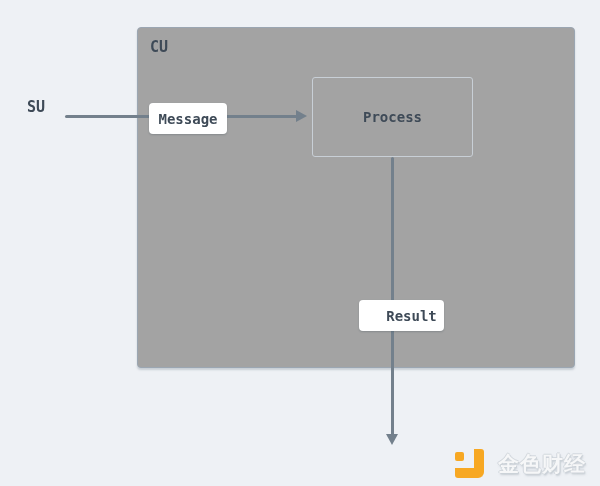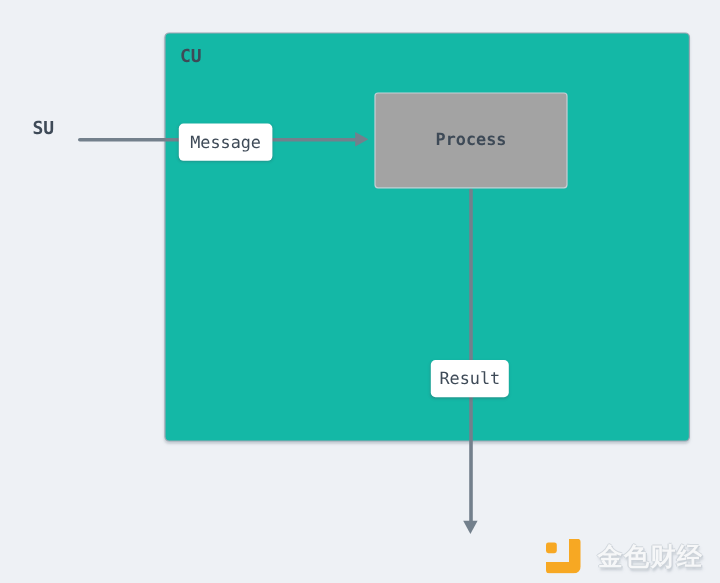--- a/index.html
+++ b/index.html
@@ -7,21 +7,21 @@
     width:600px;height:486px;
     background:#eef1f5;
     font-family:"DejaVu Sans Mono","Liberation Mono",monospace;
     overflow:hidden;
   }
   .canvas{position:relative;width:600px;height:486px;}
 
   
   .cu-box{
     position:absolute;left:137px;top:27px;width:438px;height:341px;
-    background:#14b8a6;
+    background:#a3a3a3;
     border:1.5px solid #9ba6b2;
     border-radius:4px;
     box-shadow:0 2px 2px rgba(130,142,155,.35);
     box-sizing:border-box;
   }
   .cu-label{
     position:absolute;left:12px;top:10px;
     font-size:15px;font-weight:bold;color:#3e4a57;
   }
 
@@ -61,24 +61,24 @@
     border-top:11px solid #73808c;
   }
 
   
   .edge-label{
     position:absolute;z-index:4;
     background:#ffffff;
     border-radius:4px;
     box-shadow:0 1px 2px rgba(62,74,87,.28);
     display:flex;align-items:center;justify-content:center;
-    font-size:14px;font-weight:normal;color:#3e4a57;
+    font-size:14px;font-weight:bold;color:#3e4a57;
   }
   .msg-label{left:149px;top:103px;width:78px;height:31px;}
-  .res-label{left:359px;top:300px;width:65px;height:31px;}
+  .res-label{left:359px;top:300px;width:65px;height:31px;padding-left:20px;}
 
   
   .watermark{
     position:absolute;right:14px;bottom:8px;
     display:flex;align-items:center;gap:14px;
     z-index:5;
   }
   .wm-icon{position:relative;width:29px;height:29px;}
   .wm-dot{
     position:absolute;left:0;top:3px;width:9px;height:9px;

